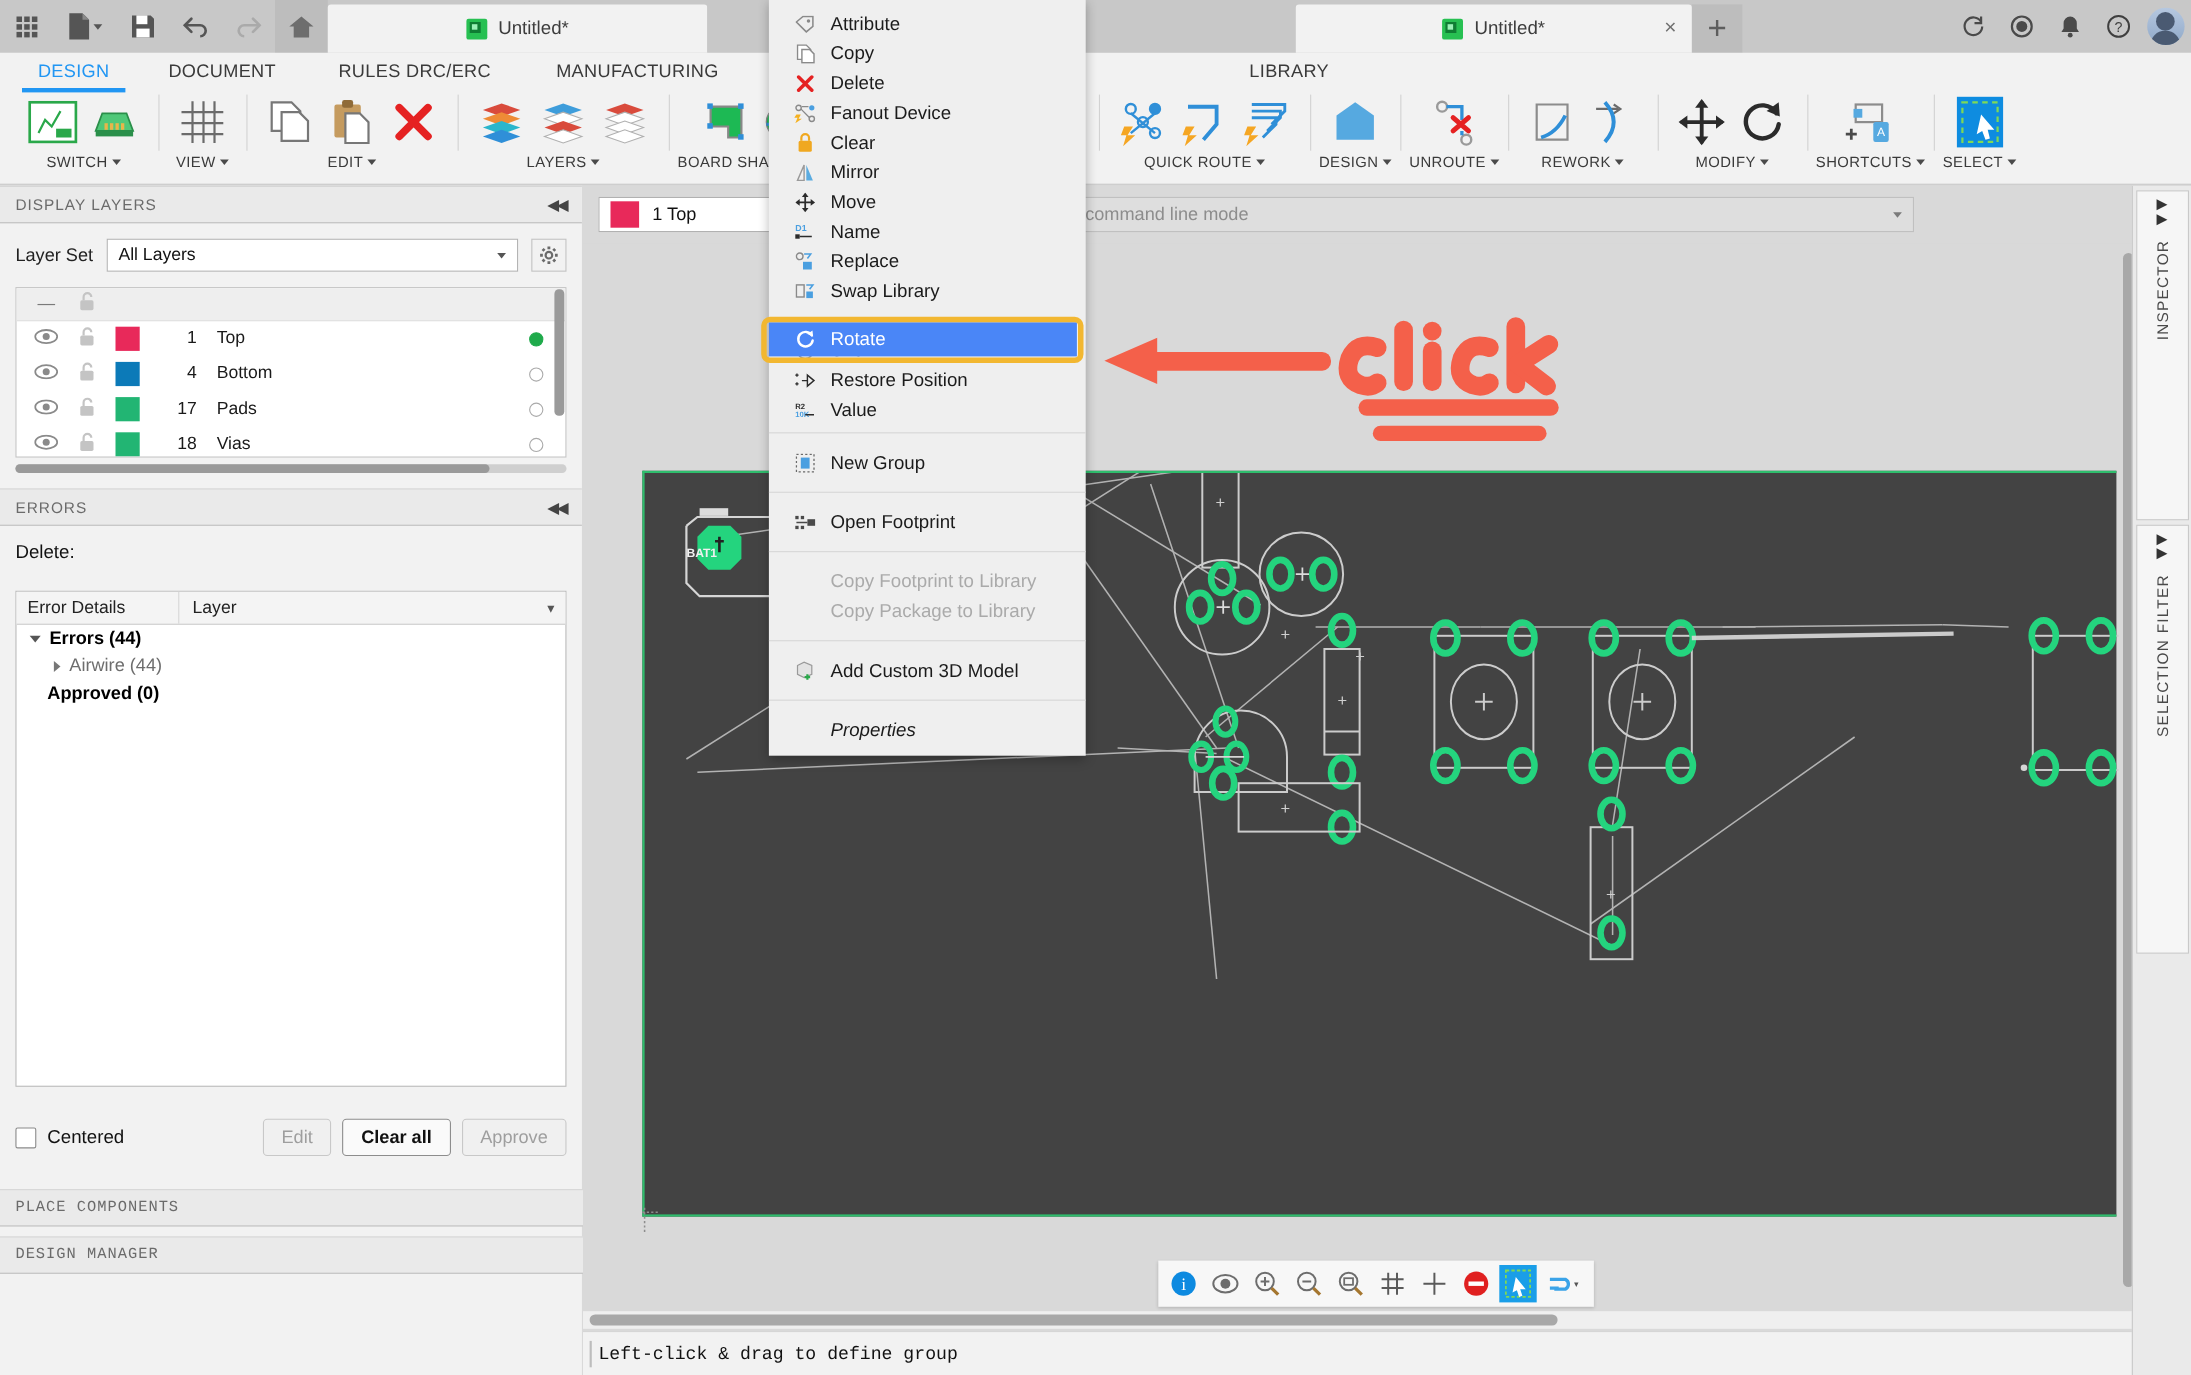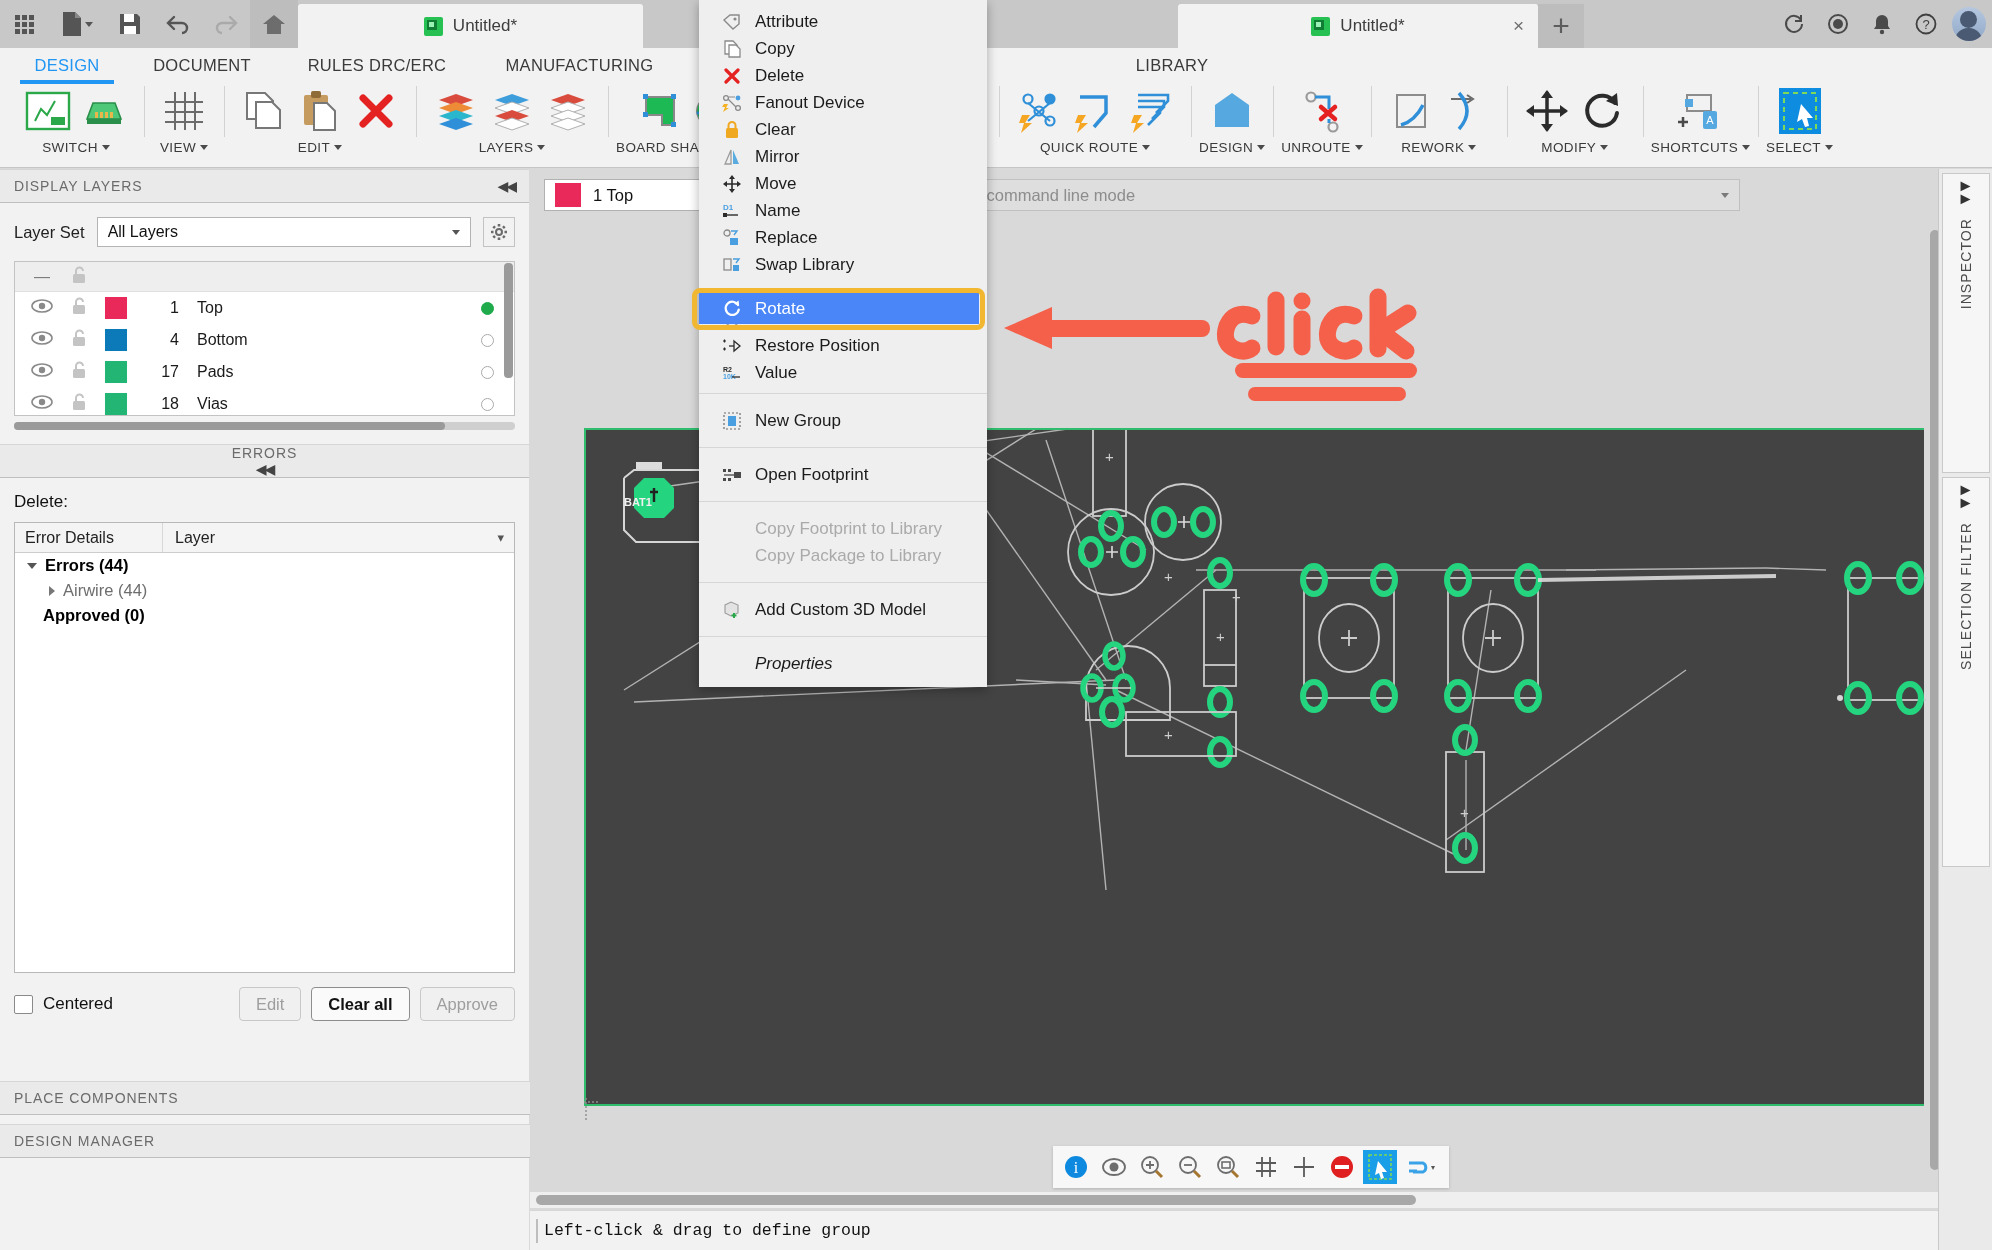--- a/index.html
+++ b/index.html
@@ -116,21 +116,21 @@
   .swatch { width:22px;height:22px;}
   .lnum { width:34px; text-align:right; }
   .ltext { flex:1; }
   .ldot { width:13px;height:13px;border-radius:50%;border:1.5px solid #aaa;margin-right:20px;}
   .ldot.on { background:#1faa4b; border-color:#1faa4b;}
   .vscroll { position:absolute;right:1px;top:1px;width:9px;height:115px;background:#9a9a9a;border-radius:4px;}
   .hscroll { margin:6px 14px 0 14px; height:8px; background:#cfcfcf; border-radius:4px;}
   .hscroll i { display:block;width:86%;height:8px;background:#9a9a9a;border-radius:4px;}
 
   .results-lbl { font-size:17px;color:#111;padding:14px 0 10px 14px;}
-  .errtable { margin:0 14px; background:#fff; border:1px solid #b8b8b8; height:451px;}
+  .errtable { margin:15px 14px; background:#fff; border:1px solid #b8b8b8; height:451px;}
   .et-head { display:flex; height:30px; background:#f4f4f4;
      border-bottom:1px solid #cdcdcd; font-size:16px;color:#222;}
   .et-head .c1 { width:148px; padding-left:10px; display:flex;align-items:center;
      border-right:1px solid #d8d8d8;}
   .et-head .c2 { flex:1; padding-left:12px;display:flex;align-items:center;
     justify-content:space-between;padding-right:10px;}
   .et-row { font-size:16.5px; padding:3px 0 3px 10px; display:flex; align-items:center; gap:8px;}
   .tri-d { width:0;height:0;border-left:5px solid transparent;border-right:5px solid transparent;
     border-top:6px solid #555;}
   .tri-r { width:0;height:0;border-top:5px solid transparent;border-bottom:5px solid transparent;
@@ -138,21 +138,21 @@
   .bold { font-weight: bold; color:#000;}
   .muted { color:#6d6d6d;}
 
   .ctrl-row { display:flex;align-items:center;padding:14px;gap:10px;}
   .chk { width:19px;height:19px;border:1.5px solid #8a8a8a;background:#fff;border-radius:2px;}
   .chk-lbl { font-size:17px;color:#111;flex:1;}
   .btn { height:34px; padding:0 16px; border:1px solid #c8c8c8; background:#f0f0f0;
     font-size:16.5px; border-radius:4px; display:flex;align-items:center;color:#9e9e9e;}
   .btn.enabled { color:#111; background:#fafafa; border-color:#8d8d8d; font-weight:bold;}
 
-  .bottom-panel { position:absolute; left:0; width:607px; }
+  .bottom-panel { position:absolute; left:0; width:607px;font-family:Liberation Mono, monospace; }
 
   
   .canvas-wrap { position:absolute; top:169px; left:530px; width:1408px; height:1250px;
      background:#d9d9d9; }
   .cmd-row { position:absolute; top:169px; left:530px; width:1462px; height:52px;
      background:#d9d9d9; display:flex; align-items:center; padding:0 14px; gap:14px;}
   .layer-pick { width:222px; height:32px; background:#fff; border:1px solid #b1b1b1;
     display:flex; align-items:center; gap:12px; padding-left:10px; font-size:16.5px;color:#111;}
   .cmd-input { flex:1; height:32px; background:#dedede; border:1px solid #c0c0c0;
     display:flex;align-items:center;padding:0 12px; color:#8d8d8d;font-size:16.5px;
@@ -758,21 +758,21 @@
         <span class="ltext">Vias</span>
         <span class="ldot"></span>
       </div>
 
       <div class="vscroll"></div>
     </div>
     <div class="hscroll">
         <i></i>
       </div>
 
-    <div class="panel-header" style="margin-top:14px;flex-direction:column;">
+    <div class="panel-header" style="margin-top:14px;">
       <span>ERRORS</span>
       <span class="collapse-ico">◀◀</span>
     </div>
 
     <div class="results-lbl">Delete:</div>
 
     <div class="errtable">
       <div class="et-head">
         <div class="c1">Error Details</div>
         <div class="c2">

